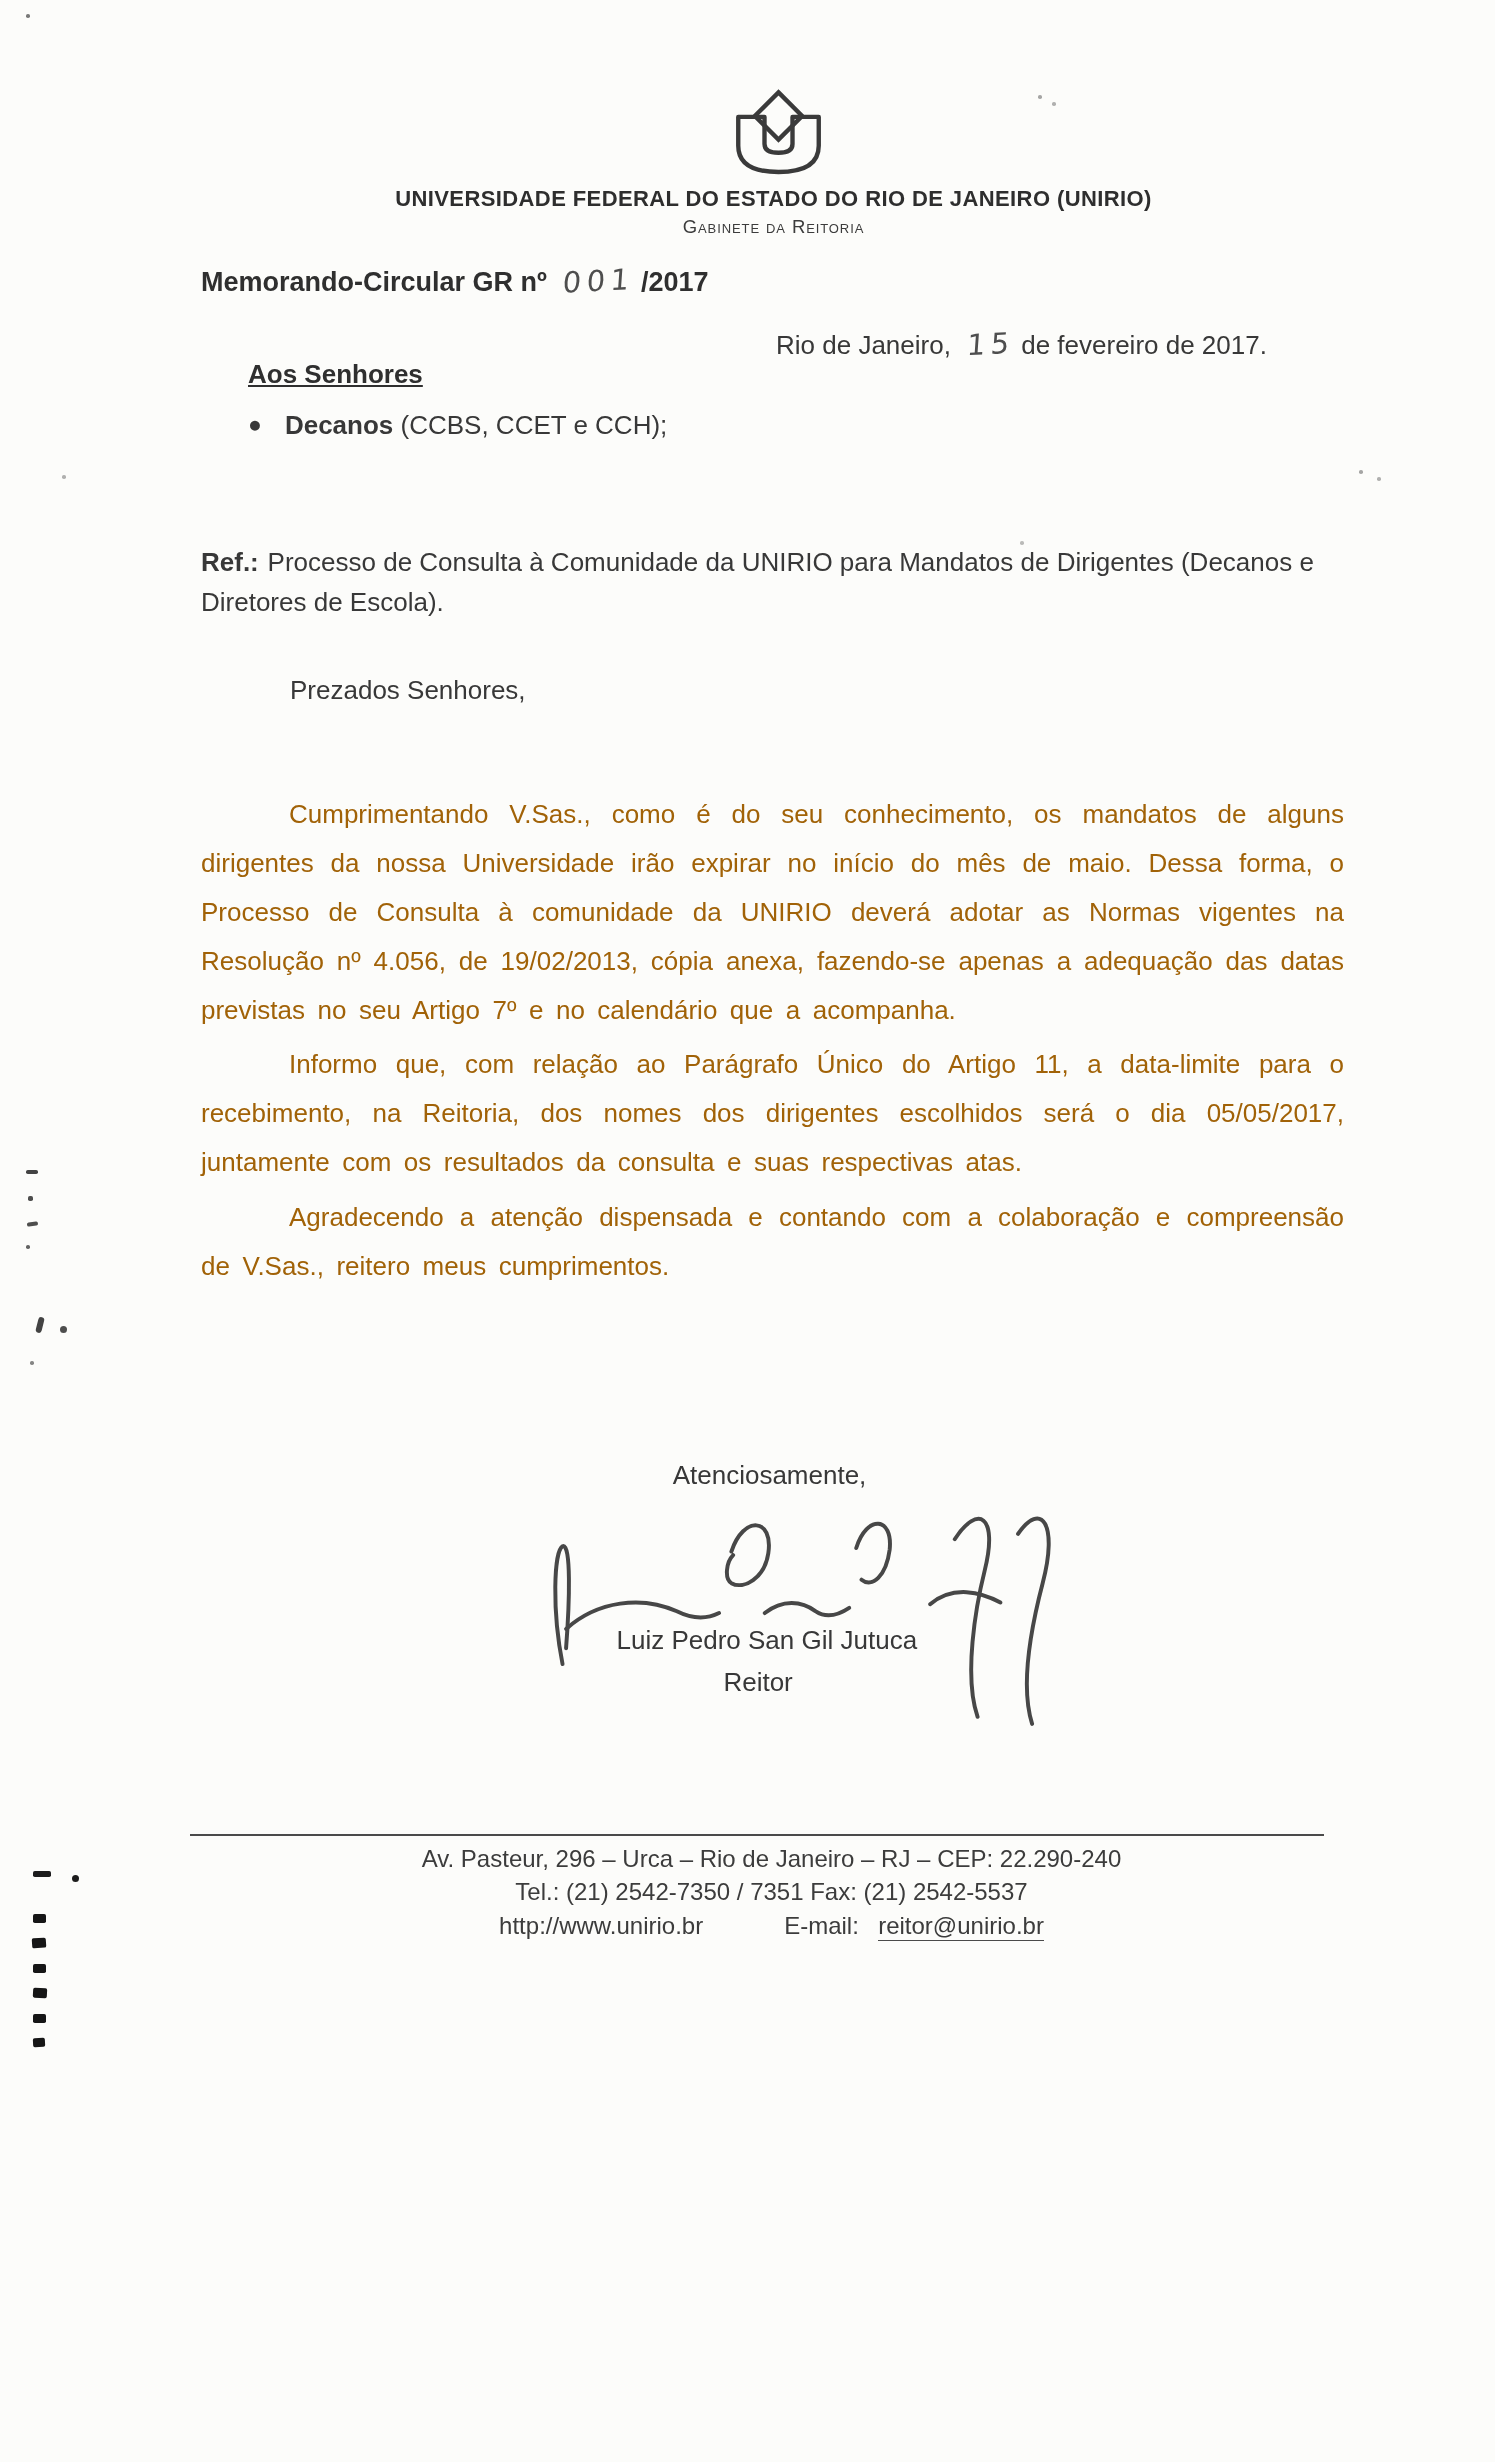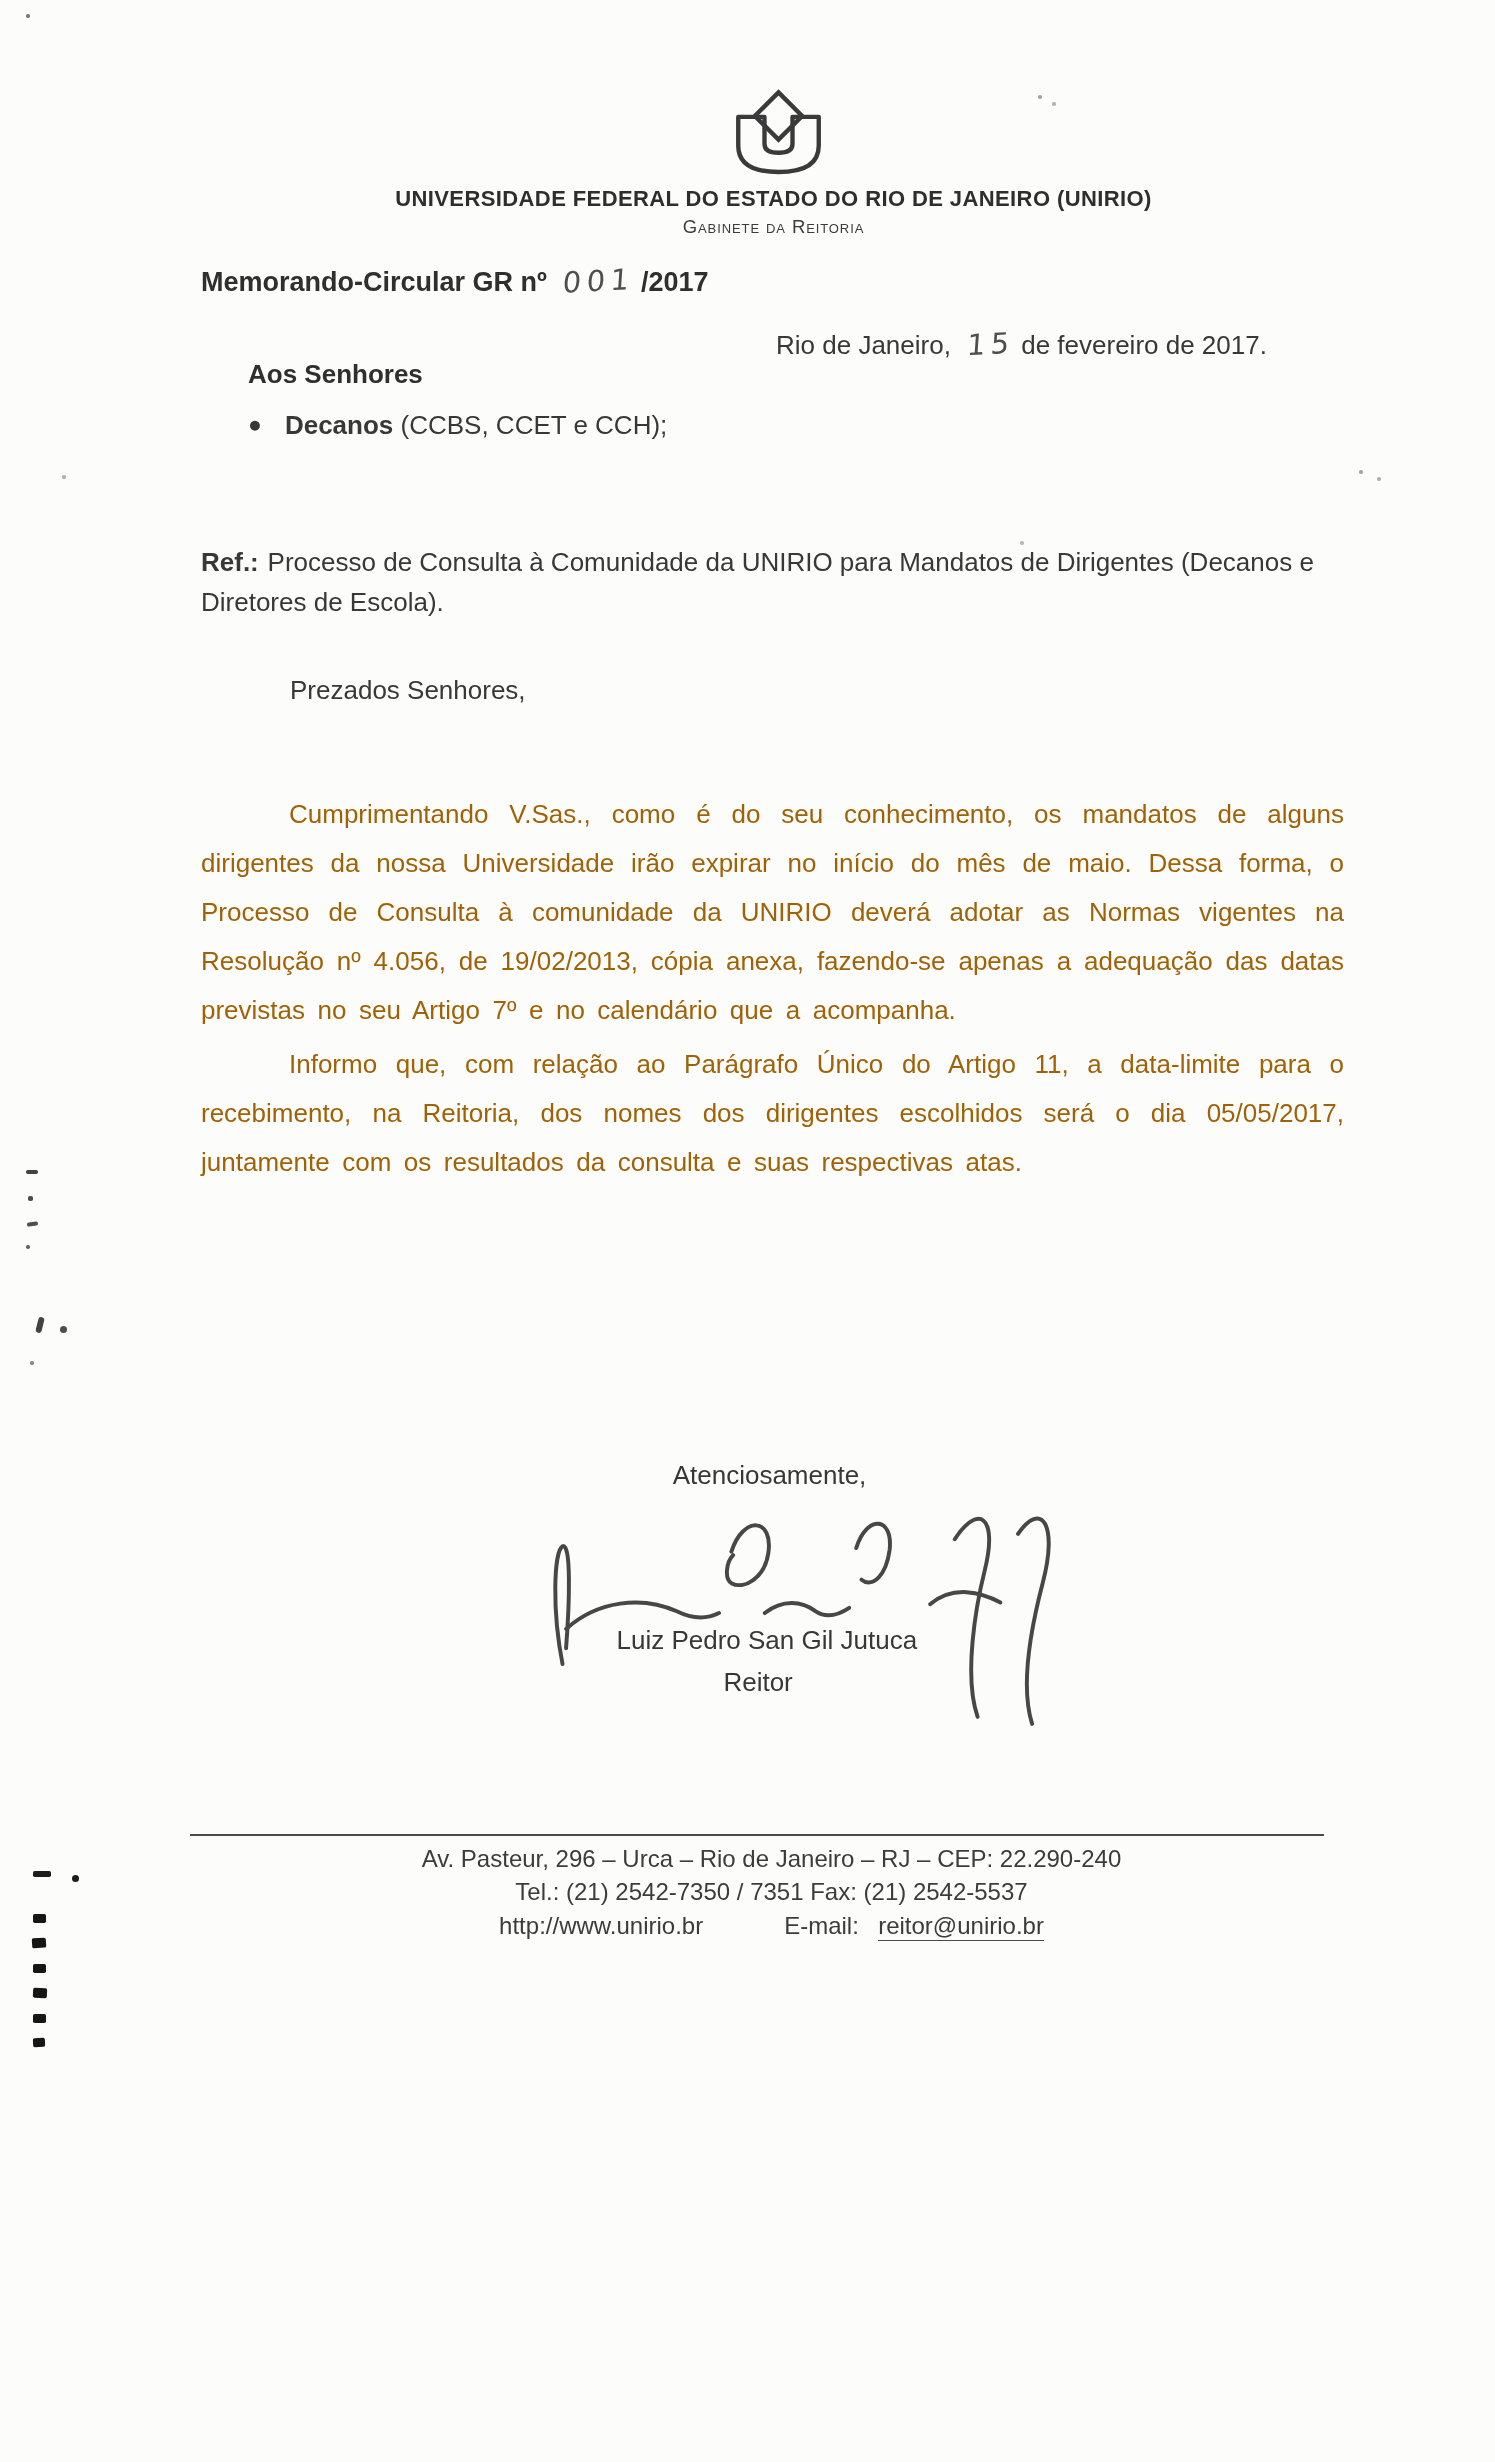--- a/index.html
+++ b/index.html
@@ -26,21 +26,21 @@
     display: inline-block;
     font-family: "DejaVu Sans", sans-serif;
     font-weight: 400;
     font-size: 29px;
     color: #4e4e4e;
     letter-spacing: 5.3px;
     transform: skewX(-7deg) rotate(-3deg);
     margin: 0 7px;
   }
   .dateline { left: 776px; top: 327px; font-size: 26px; }
-  .salutation { left: 248px; top: 359px; font-size: 26px; font-weight: bold; color: #2f2f2f; }
+  .salutation { left: 248px; top: 359px; font-size: 26px; font-weight: bold; color: #2f2f2f; text-decoration: underline; }
   .recipient { left: 248px; top: 410px; font-size: 26px; }
   .recipient .bullet { font-size: 23px; margin-right: 23px; position: relative; top: -1.8px; }
 
   .refblock { left: 201px; top: 542px; width: 1161px; font-size: 26px; line-height: 40px; }
   .greeting { left: 290px; top: 675px; font-size: 26px; }
 
   .bodyblock { left: 201px; top: 790px; width: 1143px; }
   .bodyblock p {
     margin: 0 0 5.3px 0;
     font-size: 26px;
@@ -96,20 +96,21 @@
 
 <div class="abs refblock">
   <span class="bold lbl">Ref.:</span><span>Processo de Consulta à Comunidade da UNIRIO para Mandatos de Dirigentes (Decanos e Diretores de Escola).</span>
 </div>
 
 <div class="abs greeting">Prezados Senhores,</div>
 
 <div class="abs bodyblock">
   <p>Cumprimentando V.Sas., como é do seu conhecimento, os mandatos de alguns dirigentes da nossa Universidade irão expirar no início do mês de maio. Dessa forma, o Processo de Consulta à comunidade da UNIRIO deverá adotar as Normas vigentes na Resolução nº 4.056, de 19/02/2013, cópia anexa, fazendo-se apenas a adequação das datas previstas no seu Artigo 7º e no calendário que a acompanha.</p>
   <p>Informo que, com relação ao Parágrafo Único do Artigo 11, a data-limite para o recebimento, na Reitoria, dos nomes dos dirigentes escolhidos será o dia 05/05/2017, juntamente com os resultados da consulta e suas respectivas atas.</p>
+  <p>Agradecendo a atenção dispensada e contando com a colaboração e compreensão de V.Sas., reitero meus cumprimentos.</p>
 </div>
 
 <div class="abs center closing">Atenciosamente,</div>
 
 <div class="abs sig-svg">
   <svg width="528" height="255" viewBox="0 0 600 290" fill="none" stroke="#2f2f2f" stroke-width="4.5" stroke-linecap="round" opacity="0.88">
     <path d="M22,190 C10,130 12,62 22,56 C32,52 30,120 26,172"></path>
     <path d="M26,150 C62,118 112,112 152,130 C168,138 184,140 200,132"></path>
     <path d="M214,62 C228,20 262,24 256,64 C252,92 228,106 214,98 C206,93 208,74 216,66"></path>
     <path d="M252,132 C272,116 294,118 310,130 C322,138 336,134 348,126"></path>

